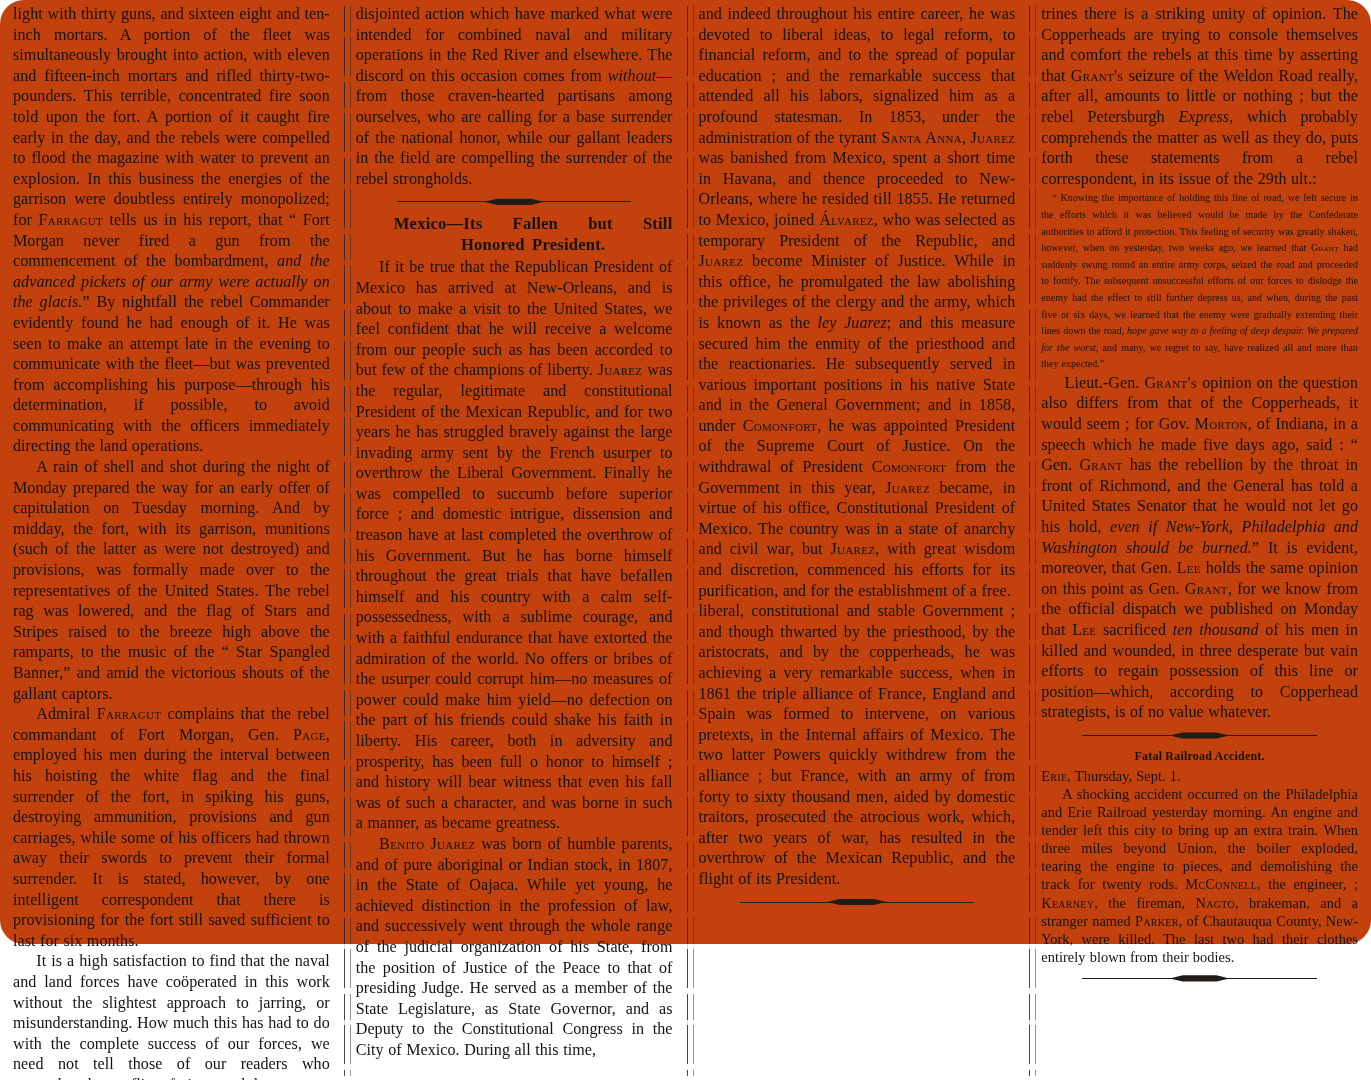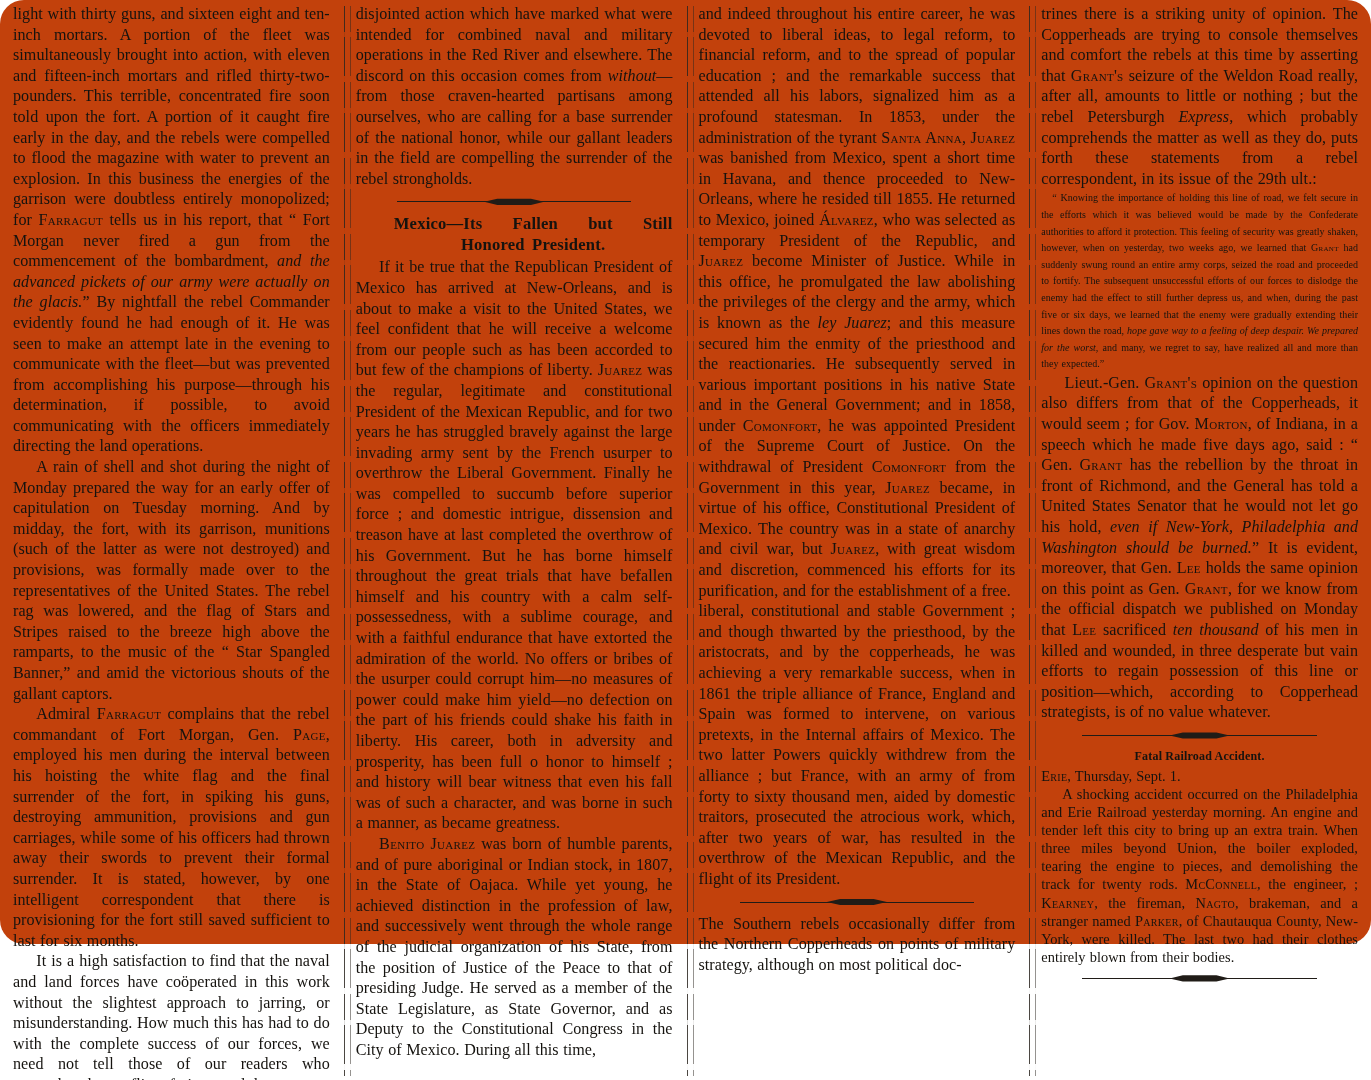--- a/index.html
+++ b/index.html
@@ -156,21 +156,20 @@
       <p class="cont">disjointed action which have marked what were intended for combined naval and military operations in the Red River and elsewhere. The discord on this occasion comes from <em class="it">without</em>—from those craven-hearted partisans among ourselves, who are calling for a base surrender of the national honor, while our gallant leaders in the field are compelling the surrender of the rebel strongholds.</p>
       <div class="dinkus"></div>
       <h2 class="head spread">Mexico—Its Fallen but Still Honored President.</h2>
       <p class="">If it be true that the Republican President of Mexico has arrived at New-Orleans, and is about to make a visit to the United States, we feel confident that he will receive a welcome from our people such as has been accorded to but few of the champions of liberty. <span class="sc">Juarez</span> was the regular, legitimate and constitutional President of the Mexican Republic, and for two years he has struggled bravely against the large invading army sent by the French usurper to overthrow the Liberal Government. Finally he was compelled to succumb before superior force ; and domestic intrigue, dissension and treason have at last completed the overthrow of his Government. But he has borne himself throughout the great trials that have befallen himself and his country with a calm self-possessedness, with a sublime courage, and with a faithful endurance that have extorted the admiration of the world. No offers or bribes of the usurper could corrupt him—no measures of power could make him yield—no defection on the part of his friends could shake his faith in liberty. His career, both in adversity and prosperity, has been full o honor to himself ; and history will bear witness that even his fall was of such a character, and was borne in such a manner, as became greatness.</p>
       <p class=""><span class="sc">Benito Juarez</span> was born of humble parents, and of pure aboriginal or Indian stock, in 1807, in the State of Oajaca. While yet young, he achieved distinction in the profession of law, and successively went through the whole range of the judicial organization of his State, from the position of Justice of the Peace to that of presiding Judge. He served as a member of the State Legislature, as State Governor, and as Deputy to the Constitutional Congress in the City of Mexico. During all this time,</p>
     </div>
   <div class="col">
       <p class="cont">and indeed throughout his entire career, he was devoted to liberal ideas, to legal reform, to financial reform, and to the spread of popular education ; and the remarkable success that attended all his labors, signalized him as a profound statesman. In 1853, under the administration of the tyrant <span class="sc">Santa Anna</span>, <span class="sc">Juarez</span> was banished from Mexico, spent a short time in Havana, and thence proceeded to New-Orleans, where he resided till 1855. He returned to Mexico, joined <span class="sc">Álvarez</span>, who was selected as temporary President of the Republic, and <span class="sc">Juarez</span> become Minister of Justice. While in this office, he promulgated the law abolishing the privileges of the clergy and the army, which is known as the <em class="it">ley Juarez</em>; and this measure secured him the enmity of the priesthood and the reactionaries. He subsequently served in various important positions in his native State and in the General Government; and in 1858, under <span class="sc">Comonfort</span>, he was appointed President of the Supreme Court of Justice. On the withdrawal of President <span class="sc">Comonfort</span> from the Government in this year, <span class="sc">Juarez</span> became, in virtue of his office, Constitutional President of Mexico. The country was in a state of anarchy and civil war, but <span class="sc">Juarez</span>, with great wisdom and discretion, commenced his efforts for its purification, and for the establishment of a free.</p>
       <p class="cont">liberal, constitutional and stable Government ; and though thwarted by the priesthood, by the aristocrats, and by the copperheads, he was achieving a very remarkable success, when in 1861 the triple alliance of France, England and Spain was formed to intervene, on various pretexts, in the Internal affairs of Mexico. The two latter Powers quickly withdrew from the alliance ; but France, with an army of from forty to sixty thousand men, aided by domestic traitors, prosecuted the atrocious work, which, after two years of war, has resulted in the overthrow of the Mexican Republic, and the flight of its President.</p>
       <div class="dinkus"></div>
-      <p class="cont">The Southern rebels occasionally differ from the Northern Copperheads on points of military strategy, although on most political doc-</p>
     </div>
   <div class="col">
       <p class="cont">trines there is a striking unity of opinion. The Copperheads are trying to console themselves and comfort the rebels at this time by asserting that <span class="sc">Grant's</span> seizure of the Weldon Road really, after all, amounts to little or nothing ; but the rebel Petersburgh <em class="it">Express</em>, which probably comprehends the matter as well as they do, puts forth these statements from a rebel correspondent, in its issue of the 29th ult.:</p>
       <p class="quote">“ Knowing the importance of holding this line of road, we felt secure in the efforts which it was believed would be made by the Confederate authorities to afford it protection. This feeling of security was greatly shaken, however, when on yesterday, two weeks ago, we learned that <span class="sc">Grant</span> had suddenly swung round an entire army corps, seized the road and proceeded to fortify. The subsequent unsuccessful efforts of our forces to dislodge the enemy had the effect to still further depress us, and when, during the past five or six days, we learned that the enemy were gradually extending their lines down the road, <em class="it">hope gave way to a feeling of deep despair. We prepared for the worst,</em> and many, we regret to say, have realized all and more than they expected.”</p>
       <p class="">Lieut.-Gen. <span class="sc">Grant's</span> opinion on the question also differs from that of the Copperheads, it would seem ; for Gov. <span class="sc">Morton</span>, of Indiana, in a speech which he made five days ago, said : “ Gen. <span class="sc">Grant</span> has the rebellion by the throat in front of Richmond, and the General has told a United States Senator that he would not let go his hold, <em class="it">even if New-York, Philadelphia and Washington should be burned.</em>” It is evident, moreover, that Gen. <span class="sc">Lee</span> holds the same opinion on this point as Gen. <span class="sc">Grant</span>, for we know from the official dispatch we published on Monday that <span class="sc">Lee</span> sacrificed <em class="it">ten thousand</em> of his men in killed and wounded, in three desperate but vain efforts to regain possession of this line or position—which, according to Copperhead strategists, is of no value whatever.</p>
       <div class="dinkus"></div>
       <h2 class="head" style="font-size: 12px; line-height: 18px;">Fatal Railroad Accident.</h2>
       <p class="dateline"><span class="sc">Erie</span>, Thursday, Sept. 1.</p>
       <p class="small-body ">A shocking accident occurred on the Philadelphia and Erie Railroad yesterday morning. An engine and tender left this city to bring up an extra train. When three miles beyond Union, the boiler exploded, tearing the engine to pieces, and demolishing the track for twenty rods. <span class="sc">McConnell</span>, the engineer, ; <span class="sc">Kearney</span>, the fireman, <span class="sc">Nagto</span>, brakeman, and a stranger named <span class="sc">Parker</span>, of Chautauqua County, New-York, were killed. The last two had their clothes entirely blown from their bodies.</p>
       <div class="dinkus"></div>

